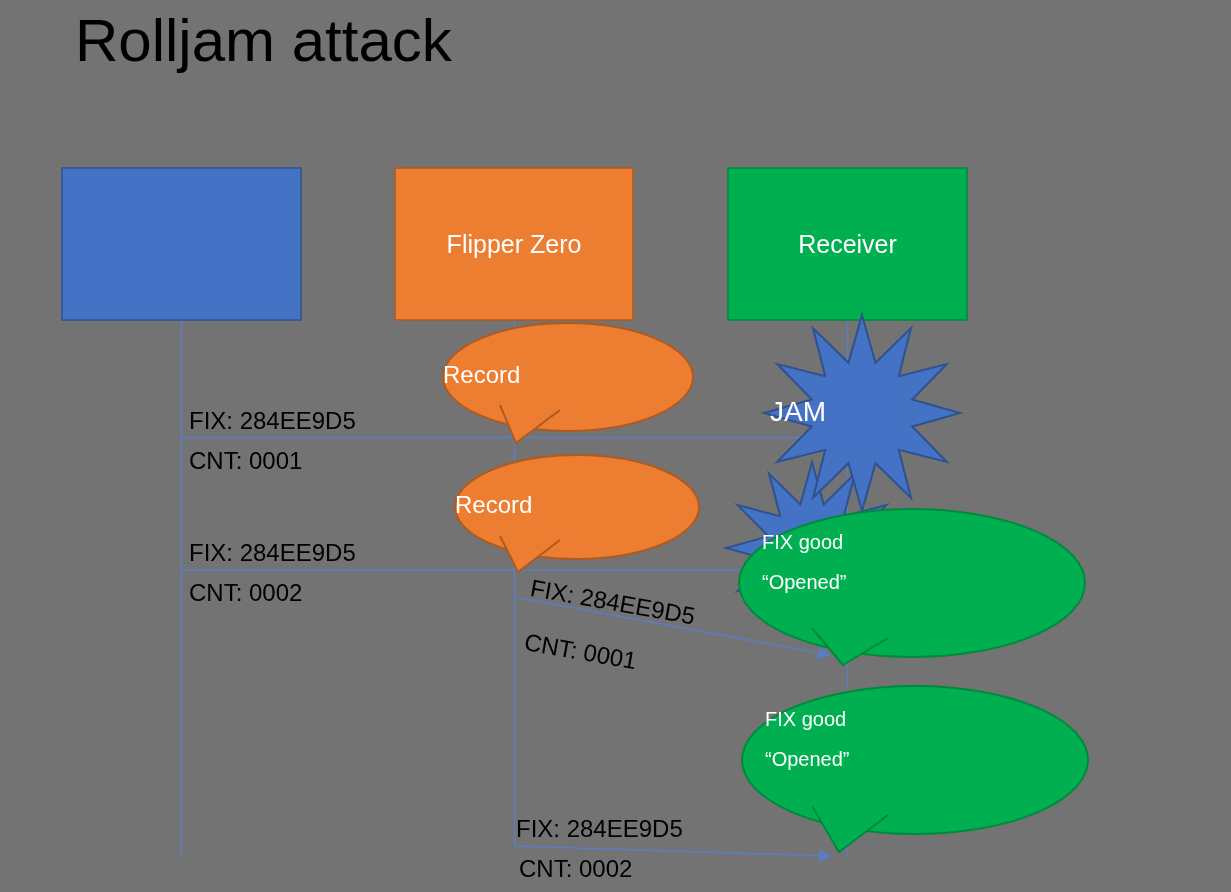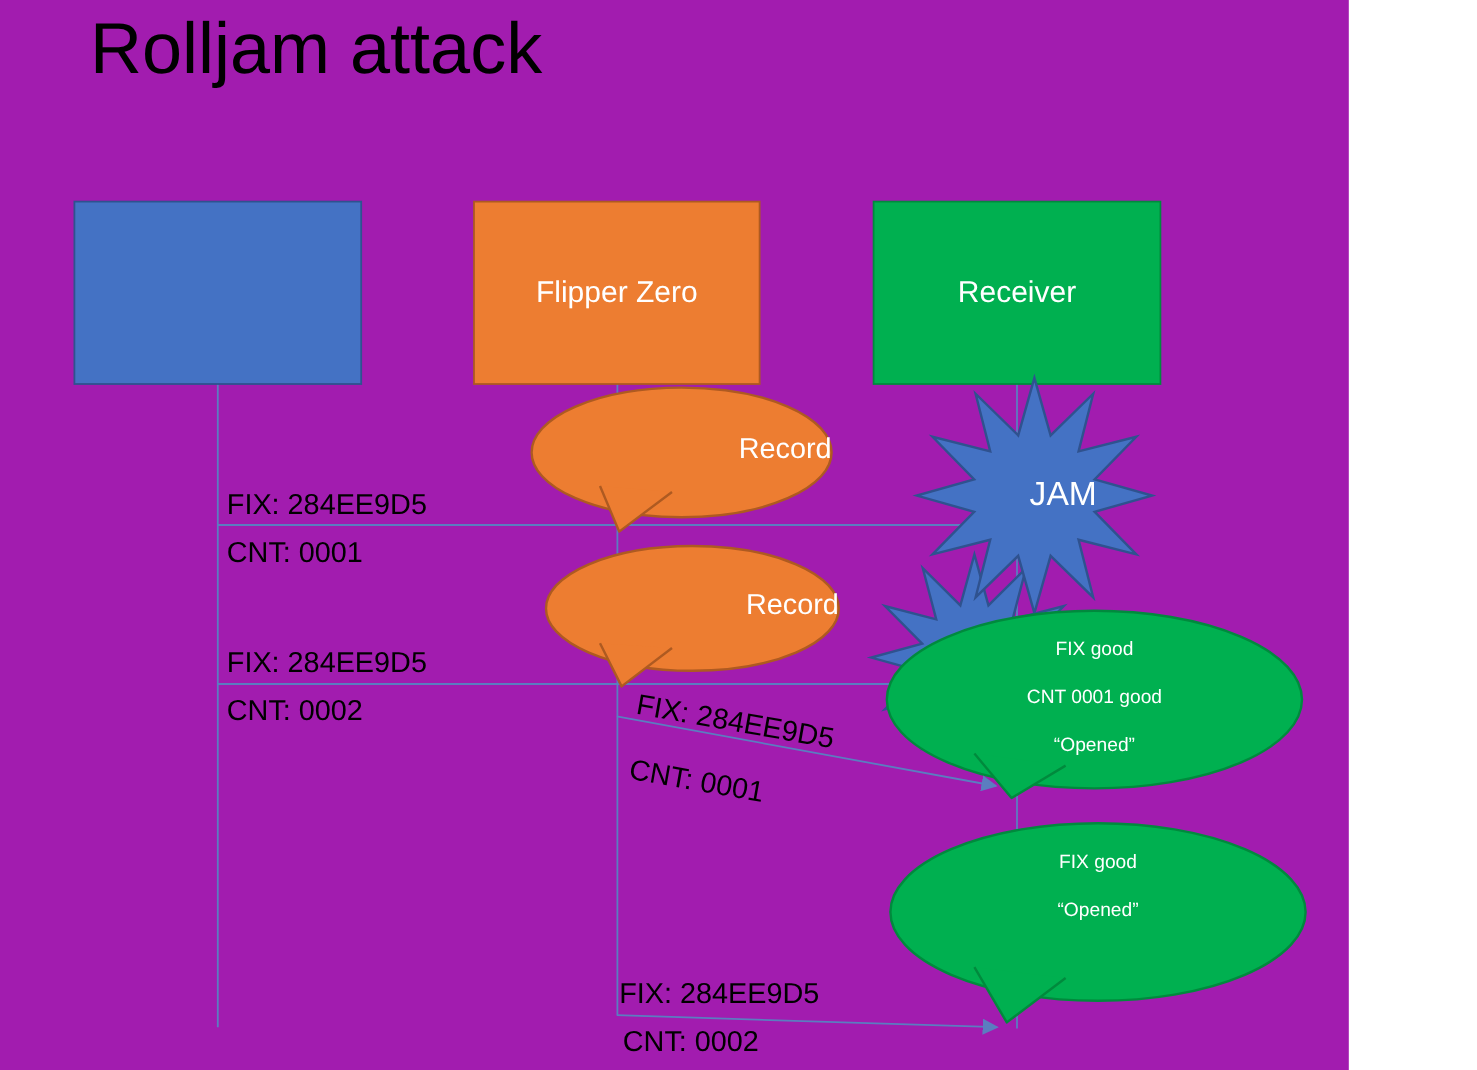--- a/index.html
+++ b/index.html
@@ -1,38 +1,38 @@
 <!DOCTYPE html>
 <html><head>
 <meta charset="utf-8">
 <style>
   * { margin:0; padding:0; box-sizing:border-box; }
   html,body { background:#ffffff; }
   body { font-family:"Liberation Sans", sans-serif; }
-  .canvas { position:relative; width:1124px; height:892px; background:#a21caf; overflow:hidden;padding-left:40px; }
+  .canvas { position:relative; width:1231px; height:892px; background:#737373; overflow:hidden;padding-left:40px; }
   .layer-svg { position:absolute; left:0; top:0; width:1231px; height:892px; }
   .title { position:absolute; left:75px; top:6px; font-size:60px; font-weight:400; color:#000; white-space:nowrap; }
   .actor-label { position:absolute; color:#fff; font-size:25px; display:flex; align-items:center; justify-content:center; }
   .actor-remote   { left:62px;  top:168px; width:239px; height:152px; }
   .actor-flipper  { left:395px; top:168px; width:238px; height:152px; }
   .actor-receiver { left:728px; top:168px; width:239px; height:152px; }
   .msg-label { position:absolute; font-size:24px; color:#000; white-space:nowrap; }
   .m1a { left:189px; top:407px; }
   .m1b { left:189px; top:447px; }
   .m2a { left:189px; top:539px; }
   .m2b { left:189px; top:579px; }
   .m3a { left:533px; top:574px; transform:rotate(10deg); transform-origin:left top; }
   .m3b { left:527px; top:628px; transform:rotate(10deg); transform-origin:left top; }
   .m4a { left:516px; top:815px; }
   .m4b { left:519px; top:855px; }
-  .bubble-label { position:absolute; color:#fff; text-align:right; font-size:24px; white-space:nowrap; }
+  .bubble-label { position:absolute; color:#fff; text-align:left; font-size:24px; white-space:nowrap; }
   .record1 { left:443px; top:361px; width:250px; }
   .record2 { left:455px; top:491px; width:244px; }
-  .jam     { left:810px; top:396px; width:104px; font-size:28px; }
-  .green-bubble-text { position:absolute; color:#fff; text-align:center; font-size:16px; line-height:40px; }
+  .jam     { left:770px; top:396px; width:104px; font-size:28px; }
+  .green-bubble-text { position:absolute; color:#fff; text-align:left; font-size:20px; line-height:40px; }
   .green1 { left:762px; top:522px; width:300px; }
   .green2 { left:765px; top:699px; width:300px; }
 </style>
 </head>
 <body>
 
 <div class="canvas">
 
   <svg class="layer-svg" viewBox="0 0 1231 892" xmlns="http://www.w3.org/2000/svg">
     <defs>
@@ -85,21 +85,20 @@
   <div class="msg-label m3b">CNT: 0001</div>
   <div class="msg-label m4a">FIX: 284EE9D5</div>
   <div class="msg-label m4b">CNT: 0002</div>
 
   <div class="bubble-label record1">Record</div>
   <div class="bubble-label record2">Record</div>
   <div class="bubble-label jam">JAM</div>
 
   <div class="green-bubble-text green1">
     <div>FIX good</div>
-    <div>CNT 0001 good</div>
     <div>“Opened”</div>
   </div>
 
   <div class="green-bubble-text green2">
     <div>FIX good</div>
     <div>“Opened”</div>
   </div>
 
 </div>
 

